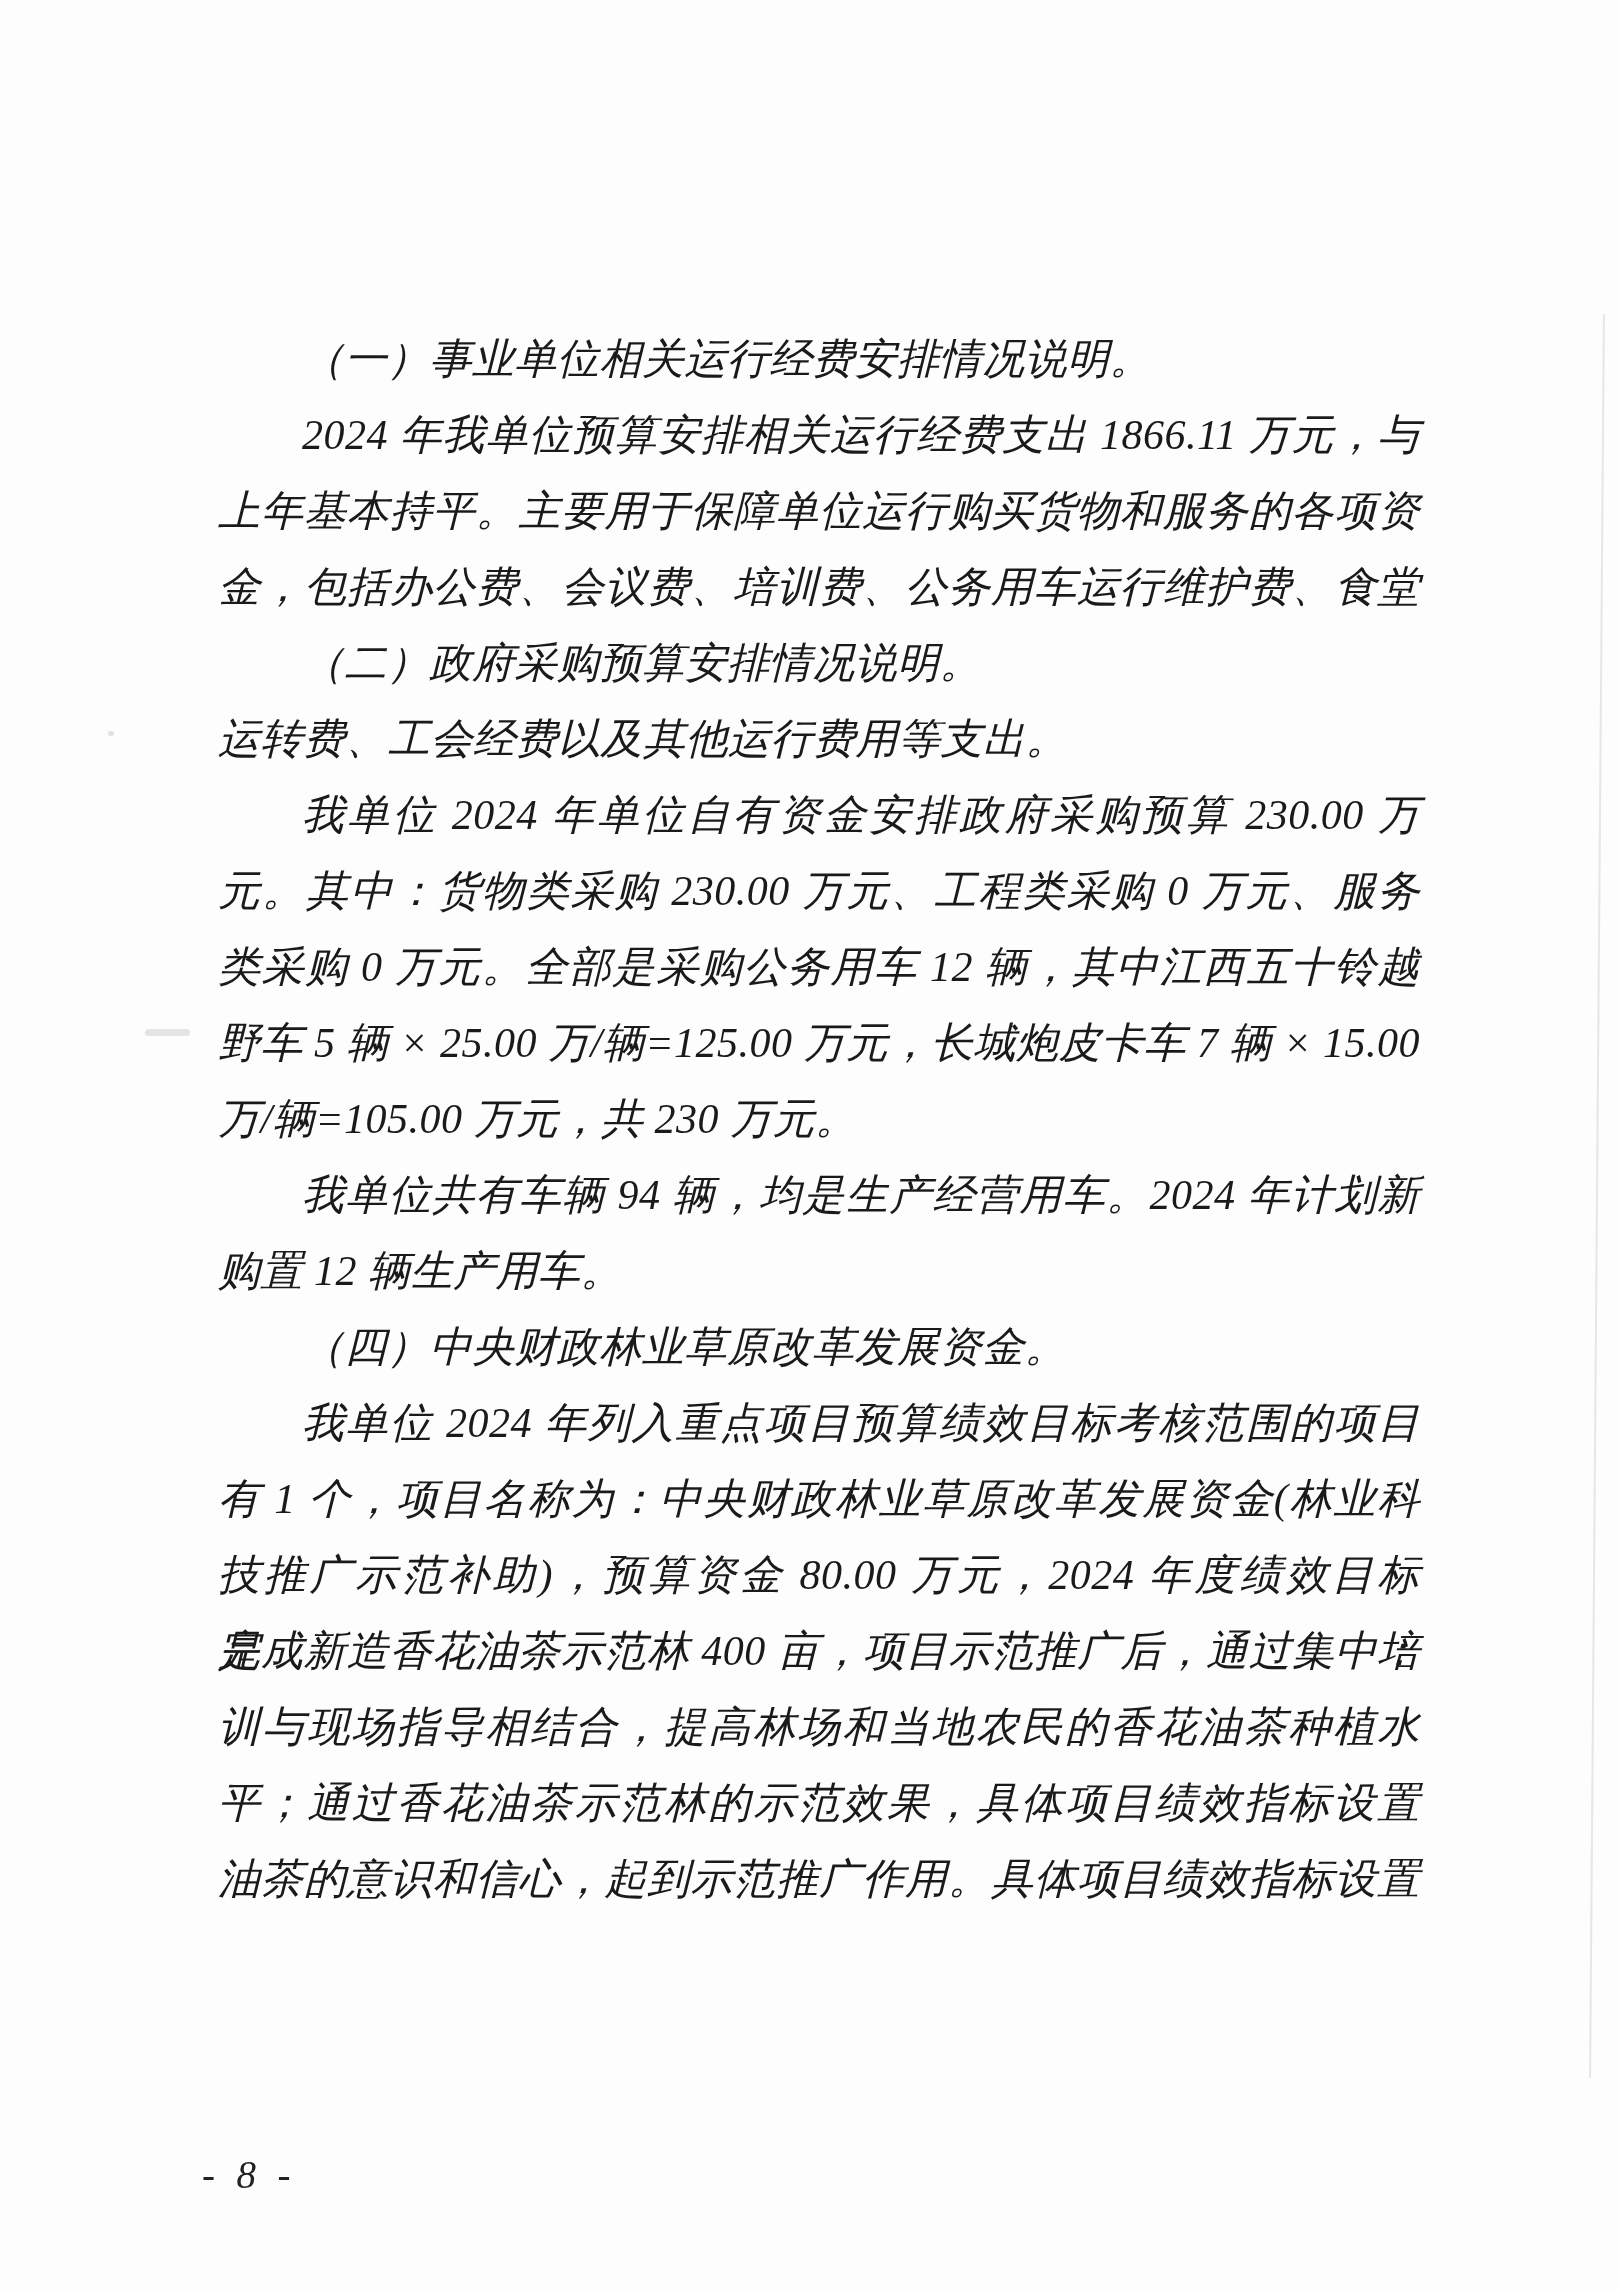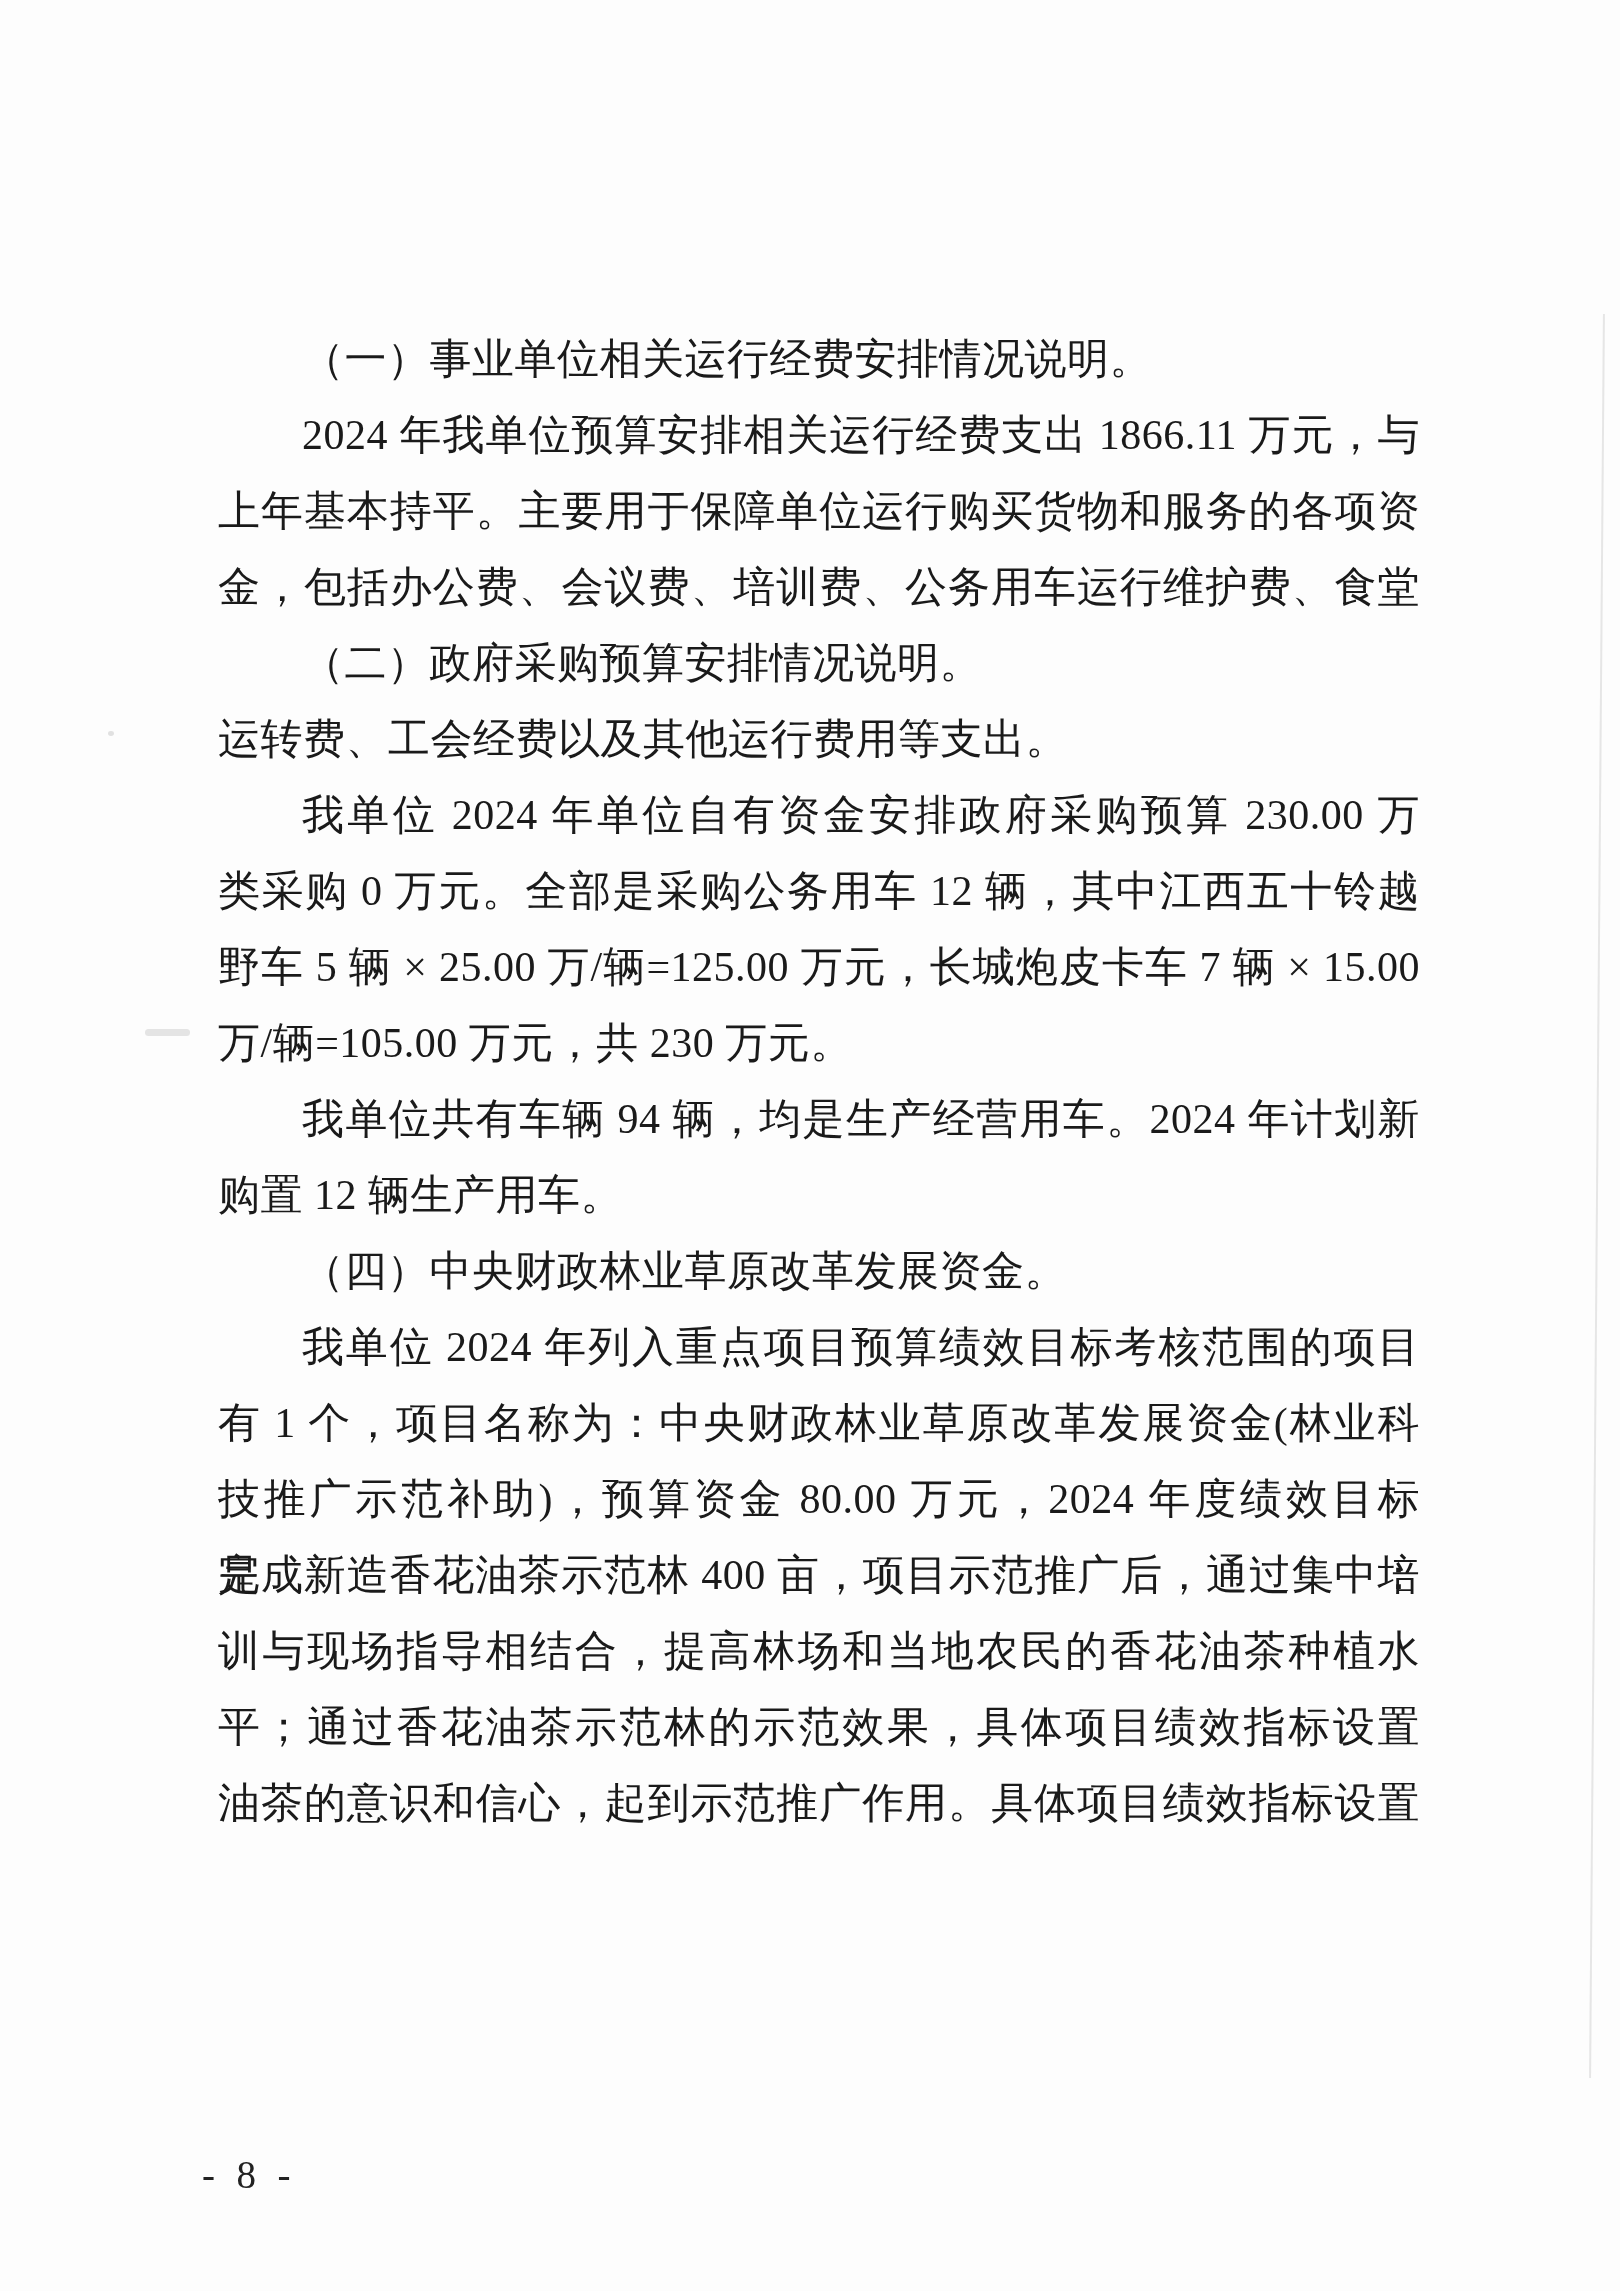--- a/index.html
+++ b/index.html
@@ -12,20 +12,21 @@
     background: #ffffff;
   }
   .page {
     position: relative;
     width: 1620px;
     height: 2292px;
     background: var(--paper);
     overflow: hidden;
     font-family: "Liberation Serif", "DejaVu Serif", serif;
     color: var(--ink);
+    font-style: italic;
   }
   .text-block {
     position: absolute;
     left: 218px;
     top: 321px;
     width: 1202px;
   }
   .line {
     height: 76px;
     line-height: 76px;
@@ -88,20 +89,21 @@
 <div class="page">
 
   <div class="text-block">
     <div class="line indent">（一）事业单位相关运行经费安排情况说明。</div>
     <div class="line indent fill">2024 年我单位预算安排相关运行经费支出 1866.11 万元，与</div>
     <div class="line fill">上年基本持平。主要用于保障单位运行购买货物和服务的各项资</div>
     <div class="line fill">金，包括办公费、会议费、培训费、公务用车运行维护费、食堂</div>
     <div class="line indent">（二）政府采购预算安排情况说明。</div>
     <div class="line">运转费、工会经费以及其他运行费用等支出。</div>
     <div class="line indent fill">我单位 2024 年单位自有资金安排政府采购预算 230.00 万</div>
+    <div class="line fill">元。其中：货物类采购 230.00 万元、工程类采购 0 万元、服务</div>
     <div class="line fill">类采购 0 万元。全部是采购公务用车 12 辆，其中江西五十铃越</div>
     <div class="line fill">野车 5 辆 × 25.00 万/辆=125.00 万元，长城炮皮卡车 7 辆 × 15.00</div>
     <div class="line">万/辆=105.00 万元，共 230 万元。</div>
     <div class="line indent fill">我单位共有车辆 94 辆，均是生产经营用车。2024 年计划新</div>
     <div class="line">购置 12 辆生产用车。</div>
     <div class="line indent">（四）中央财政林业草原改革发展资金。</div>
     <div class="line indent fill">我单位 2024 年列入重点项目预算绩效目标考核范围的项目</div>
     <div class="line fill">有 1 个，项目名称为：中央财政林业草原改革发展资金(林业科</div>
     <div class="line fill">技推广示范补助)，预算资金 80.00 万元，2024 年度绩效目标是：</div>
     <div class="line fill">完成新造香花油茶示范林 400 亩，项目示范推广后，通过集中培</div>

